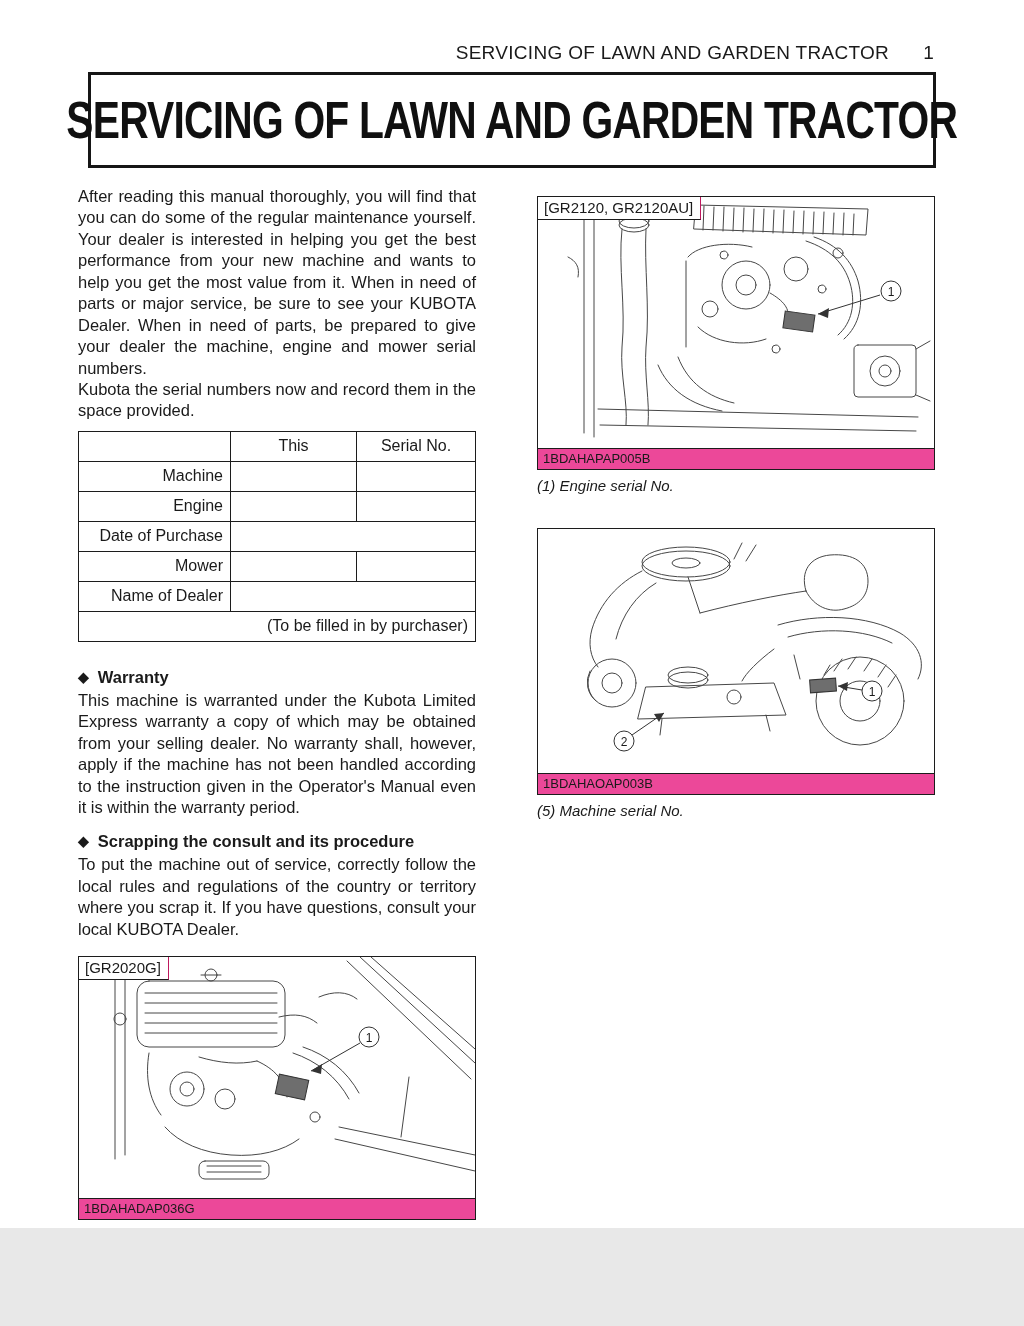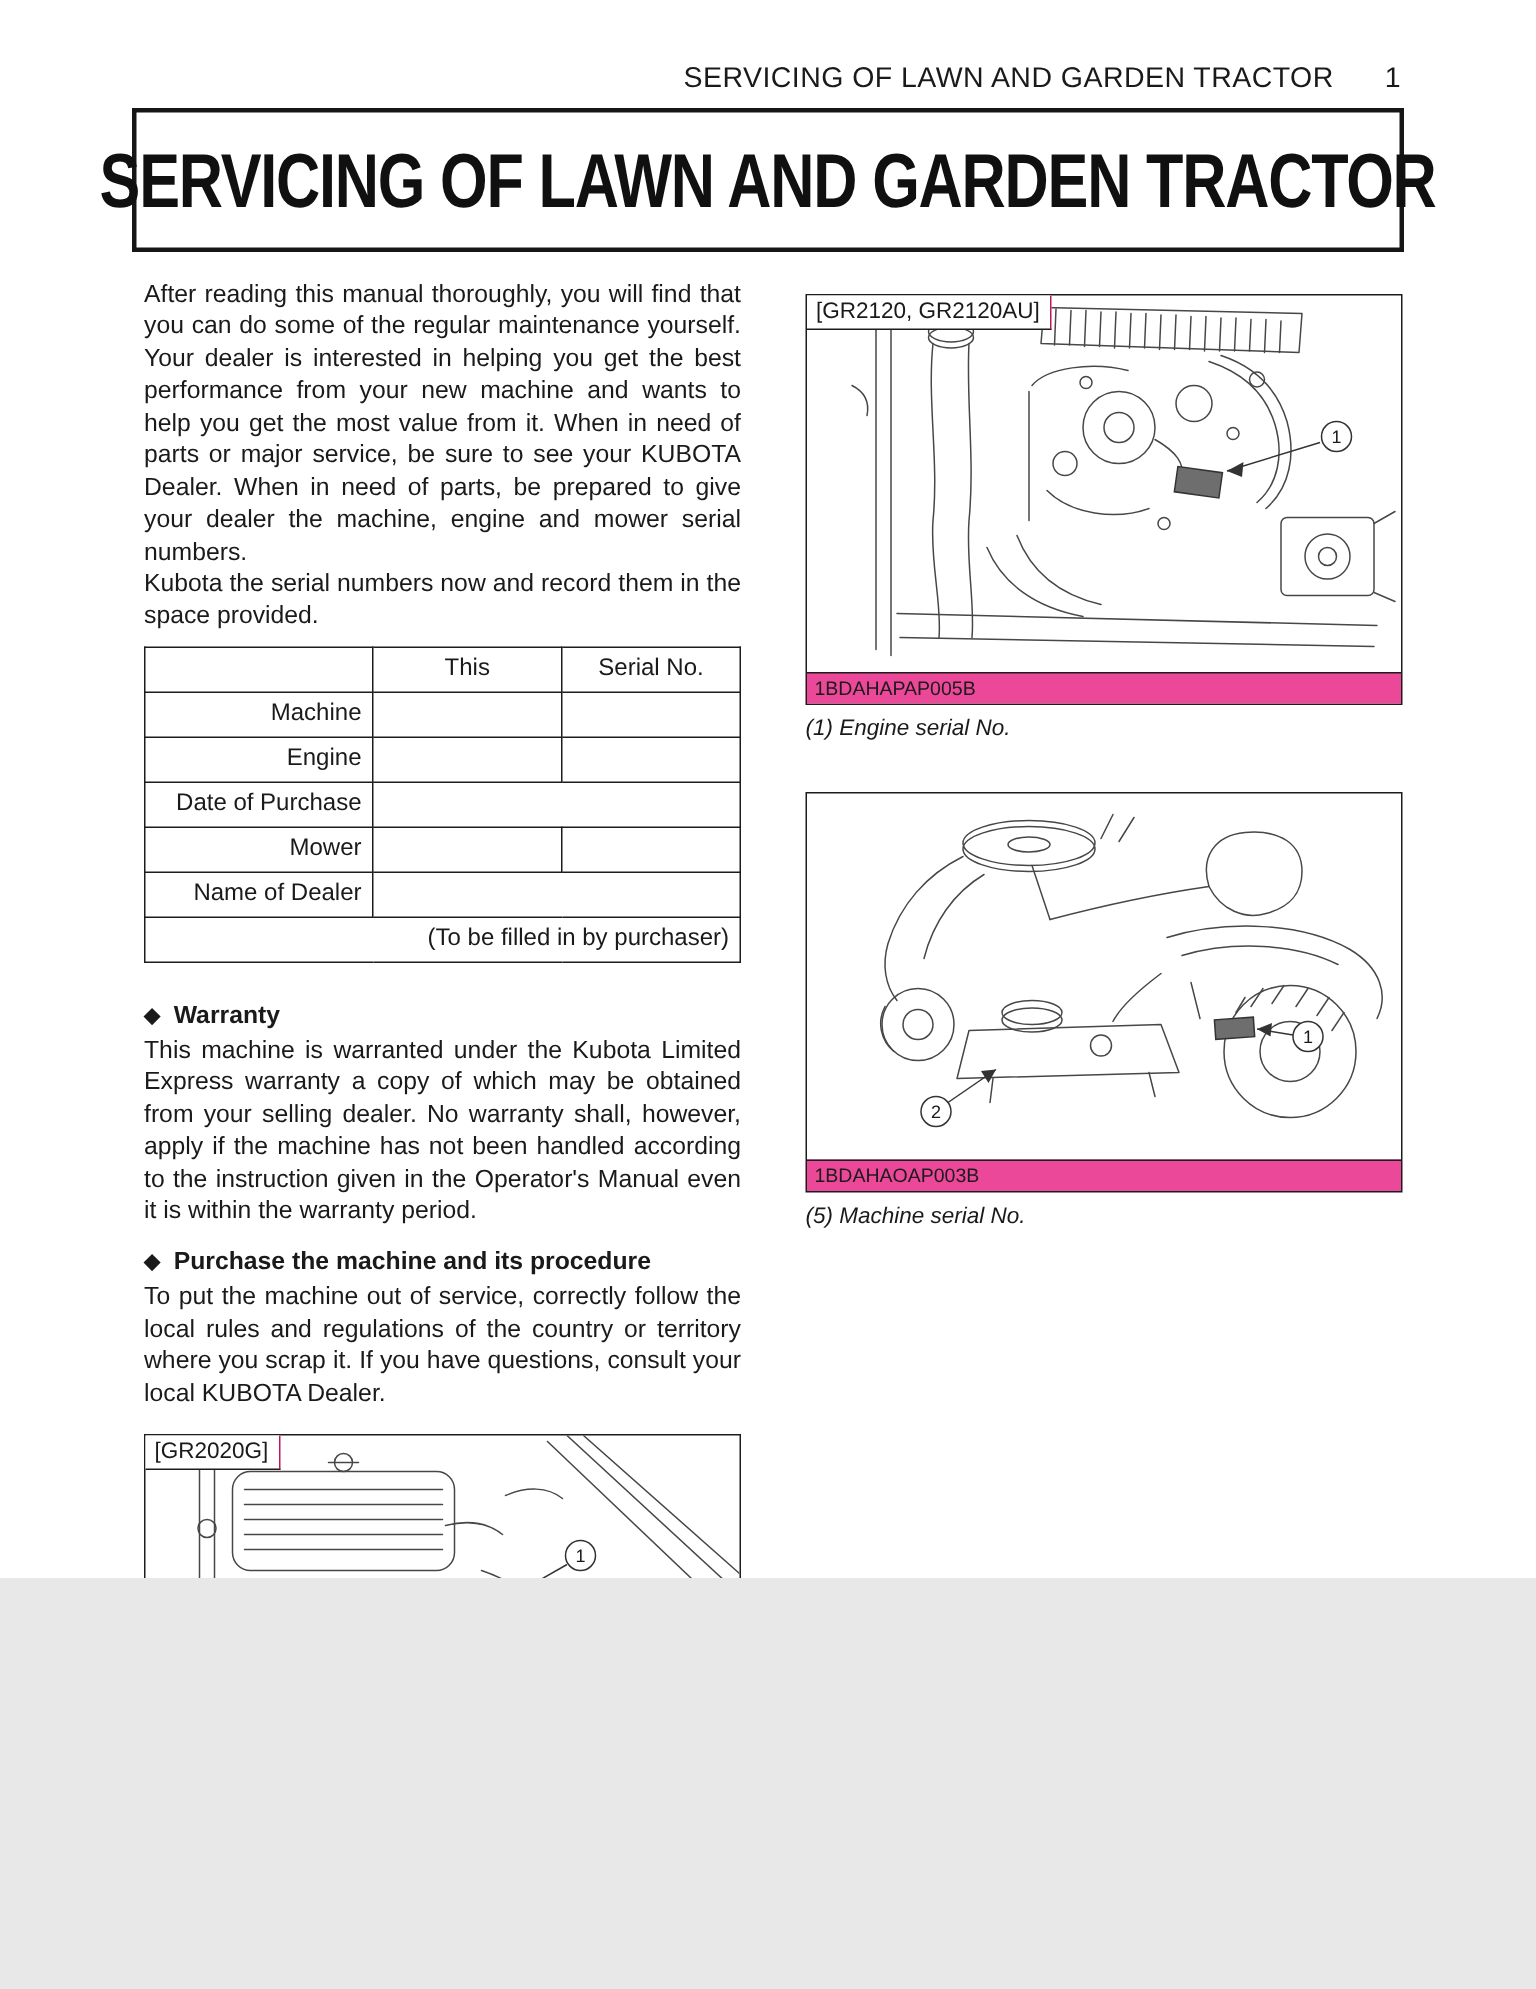--- a/index.html
+++ b/index.html
@@ -1,17 +1,17 @@
 <!DOCTYPE html>
 <html><head>
 <meta charset="utf-8">
 <style>
   html,body{margin:0;padding:0;background:#e8e8e8;}
   .page{
-    position:relative;width:1024px;height:1052px;background:#ffffff;
+    position:relative;width:1024px;height:1228px;background:#ffffff;
     font-family:"Liberation Sans", sans-serif;color:#1a1a1a;overflow:hidden;
     margin:0 auto;
   }
   
   .running-header{
     position:absolute;top:42px;left:88px;width:846px;
     display:flex;justify-content:flex-end;align-items:baseline;
     font-size:19px;letter-spacing:.3px;
   }
   .rh-page{margin-left:34px;}
@@ -19,21 +19,21 @@
   .title-box{
     position:absolute;top:72px;left:88px;width:842px;height:90px;
     border:3px solid #161616;display:flex;align-items:center;justify-content:center;
     background:#fff;
   }
   .title-text{
     font-size:51px;font-weight:bold;white-space:nowrap;letter-spacing:-1px;
     transform:scaleX(0.80);transform-origin:center center;color:#101010;
   }
   
-  .col-left{position:absolute;left:96px;top:186px;width:398px;}
+  .col-left{position:absolute;left:78px;top:186px;width:398px;}
   .body-text{font-size:16.5px;line-height:1.3;text-align:justify;margin:0;}
   .body-text + .body-text{margin-top:0;}
   
   table.serial{border-collapse:collapse;width:100%;margin-top:9px;font-size:16px;}
   table.serial td,table.serial th{
     border:1px solid #1c1c1c;height:27px;padding:1px 7px;
     font-weight:normal;text-align:right;vertical-align:middle;
   }
   table.serial th{text-align:center;}
   
@@ -117,21 +117,21 @@
       <p class="sec-head">
         <span class="sec-bullet">◆</span>
         <span>Warranty</span>
       </p>
       <p class="body-text">This machine is warranted under the Kubota Limited Express warranty a copy of which may be obtained from your selling dealer. No warranty shall, however, apply if the machine has not been handled according to the instruction given in the Operator's Manual even it is within the warranty period.</p>
     </div>
 
     <div class="section tight">
       <p class="sec-head">
         <span class="sec-bullet">◆</span>
-        <span>Purchase the machine and its procedure</span>
+        <span>Scrapping the consult and its procedure</span>
       </p>
       <p class="body-text">To put the machine out of service, correctly follow the local rules and regulations of the country or territory where you scrap it. If you have questions, consult your local KUBOTA Dealer.</p>
     </div>
 
     <div class="fig3-wrap">
       <div class="figure" style="height:262px;">
         <div class="fig-label">[GR2020G]</div>
         <svg viewBox="0 0 396 238" width="396" height="238">
           <g stroke="#474747" fill="none" stroke-width="1" stroke-linecap="round" stroke-linejoin="round">
             <path d="M268 4 L392 122 M281 0 L396 106 M292 0 L396 92"></path>

